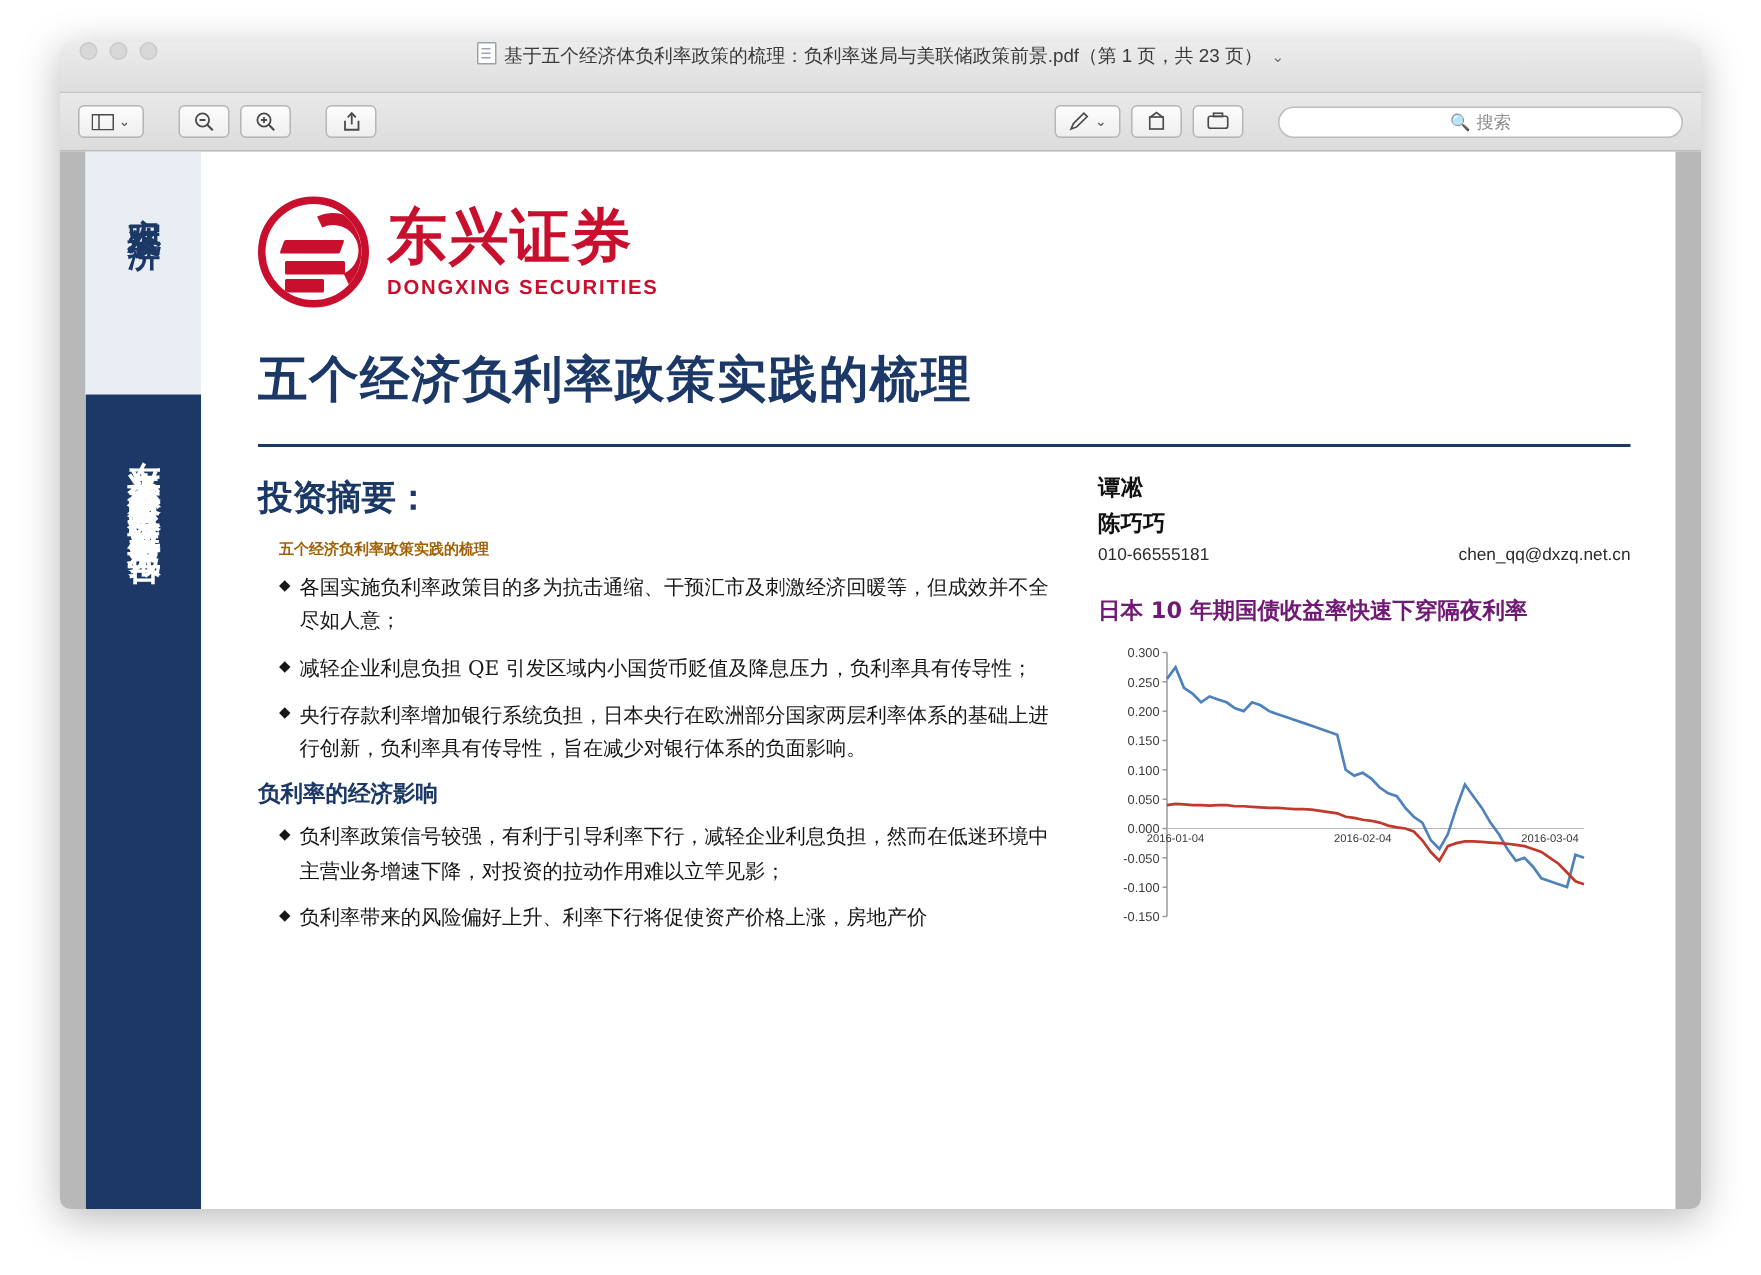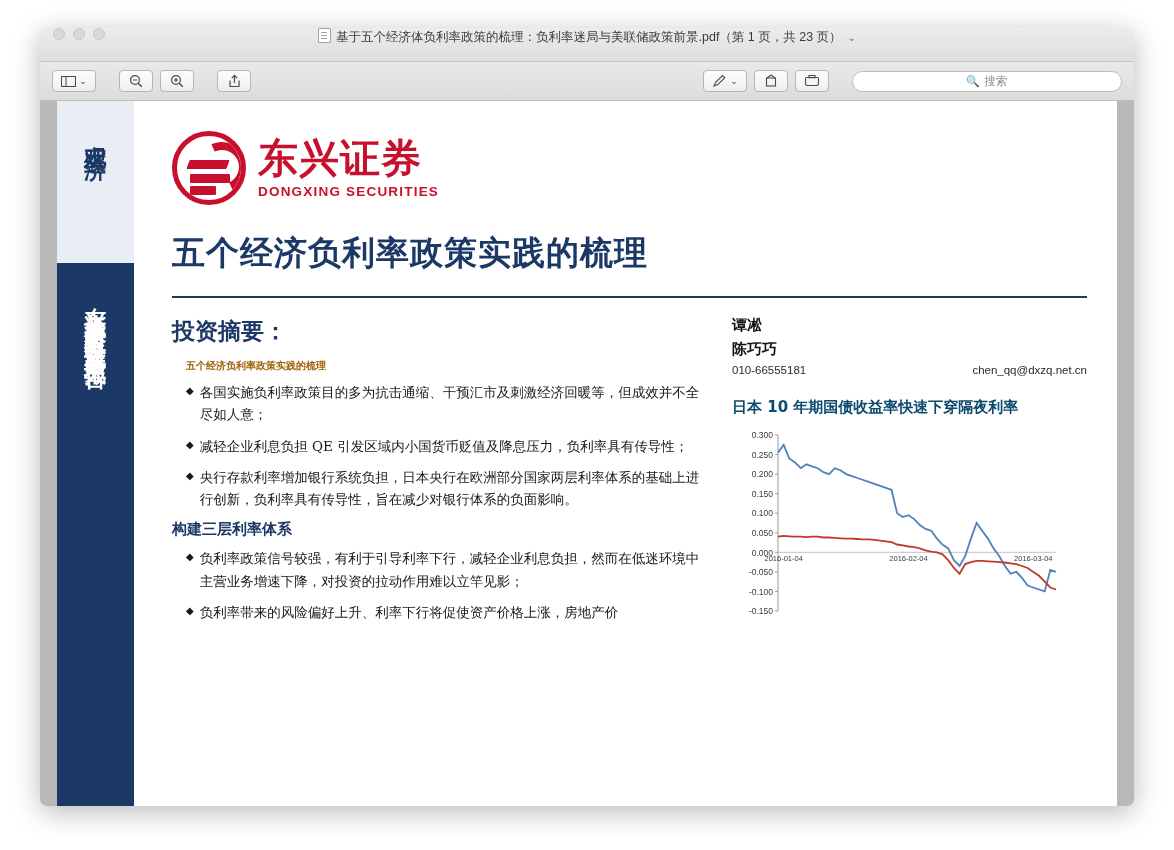--- a/index.html
+++ b/index.html
@@ -357,21 +357,21 @@
     display: flex;
     justify-content: space-between;
     font-size: 11.5px;
     color: #2a2a2a;
     margin-bottom: 7px;
     font-family: "Liberation Sans", sans-serif;
   }
   .chart-title {
     font-size: 15px;
     font-weight: bold;
-    color: #0c4a6e;
+    color: #701a75;
     font-family: "DejaVu Sans", "Liberation Sans", sans-serif;
     margin: 22px 0 10px 0;
   }
   .chart {
     position: relative;
     width: 330px;
     height: 200px;
   }
   .chart svg { display: block; }
 </style>
@@ -497,21 +497,21 @@
             </div>
             <div class="bullet">
               <span class="bdot">◆</span>
               <span>减轻企业利息负担 QE 引发区域内小国货币贬值及降息压力，负利率具有传导性；</span>
             </div>
             <div class="bullet">
               <span class="bdot">◆</span>
               <span>央行存款利率增加银行系统负担，日本央行在欧洲部分国家两层利率体系的基础上进行创新，负利率具有传导性，旨在减少对银行体系的负面影响。</span>
             </div>
 
-            <div class="sub-title blue">构建三层利率体系</div>
+            <div class="sub-title blue">负利率的经济影响</div>
             <div class="bullet">
               <span class="bdot">◆</span>
               <span>负利率政策信号较强，有利于引导利率下行，减轻企业利息负担，然而在低迷环境中主营业务增速下降，对投资的拉动作用难以立竿见影；</span>
             </div>
             <div class="bullet">
               <span class="bdot">◆</span>
               <span>负利率带来的风险偏好上升、利率下行将促使资产价格上涨，房地产价</span>
             </div>
           </div>
 

